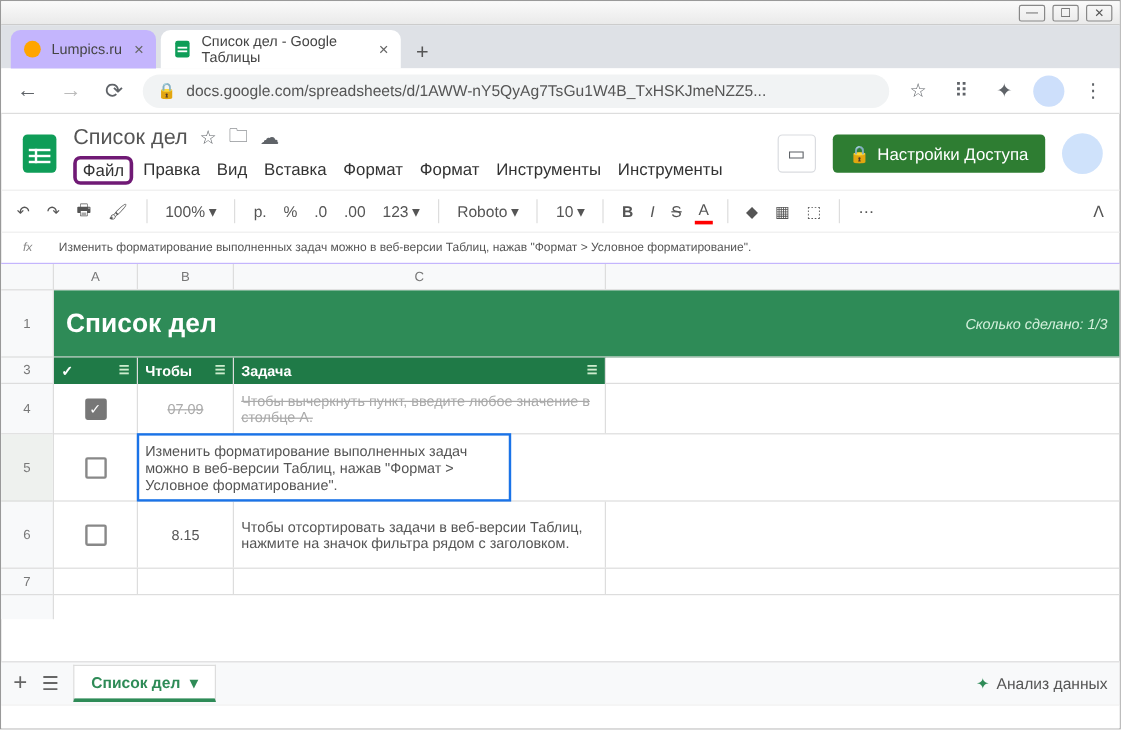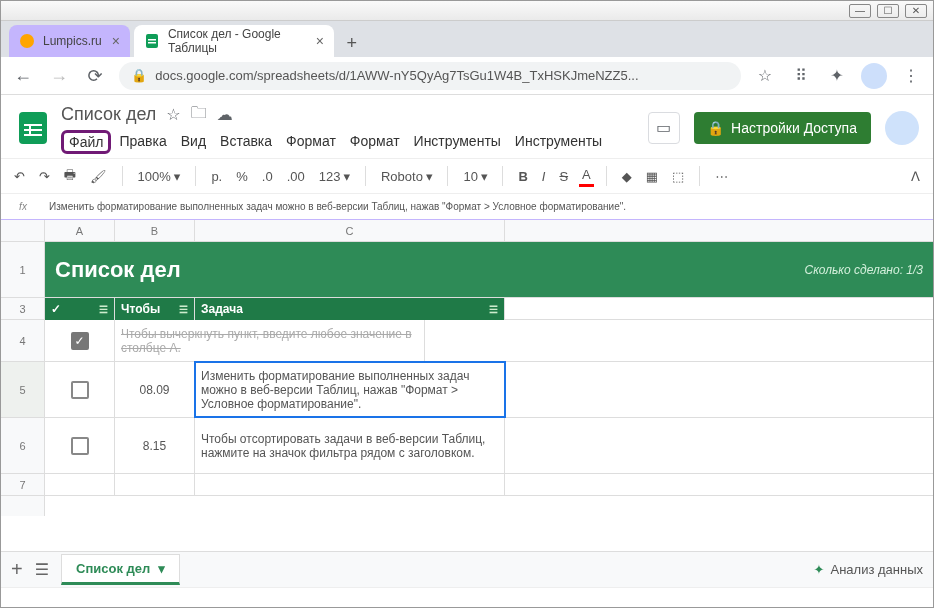--- a/index.html
+++ b/index.html
@@ -226,27 +226,27 @@
           </div>
         <div class="cC hdrcell">
             <span>Задача</span>
             <span class="filter" style="margin-left:auto">☰</span>
           </div>
       </div>
       <div class="row" style="height:42px">
         <div class="cA">
             <span class="chk done">✓</span>
           </div>
+        <div class="cB strike" style="justify-content:center">07.09</div>
         <div class="cC strike">Чтобы вычеркнуть пункт, введите любое значение в столбце A.</div>
       </div>
       <div class="row r5row" style="height:56px">
         <div class="cA">
             <span class="chk"></span>
           </div>
-        <div class="cB" style="justify-content:center">08.09</div>
         <div class="cC">Изменить форматирование выполненных задач можно в веб-версии Таблиц, нажав "Формат &gt; Условное форматирование".</div>
       </div>
       <div class="row" style="height:56px">
         <div class="cA">
             <span class="chk"></span>
           </div>
         <div class="cB" style="justify-content:center">8.15</div>
         <div class="cC">Чтобы отсортировать задачи в веб-версии Таблиц, нажмите на значок фильтра рядом с заголовком.</div>
       </div>
       <div class="row" style="height:22px">

